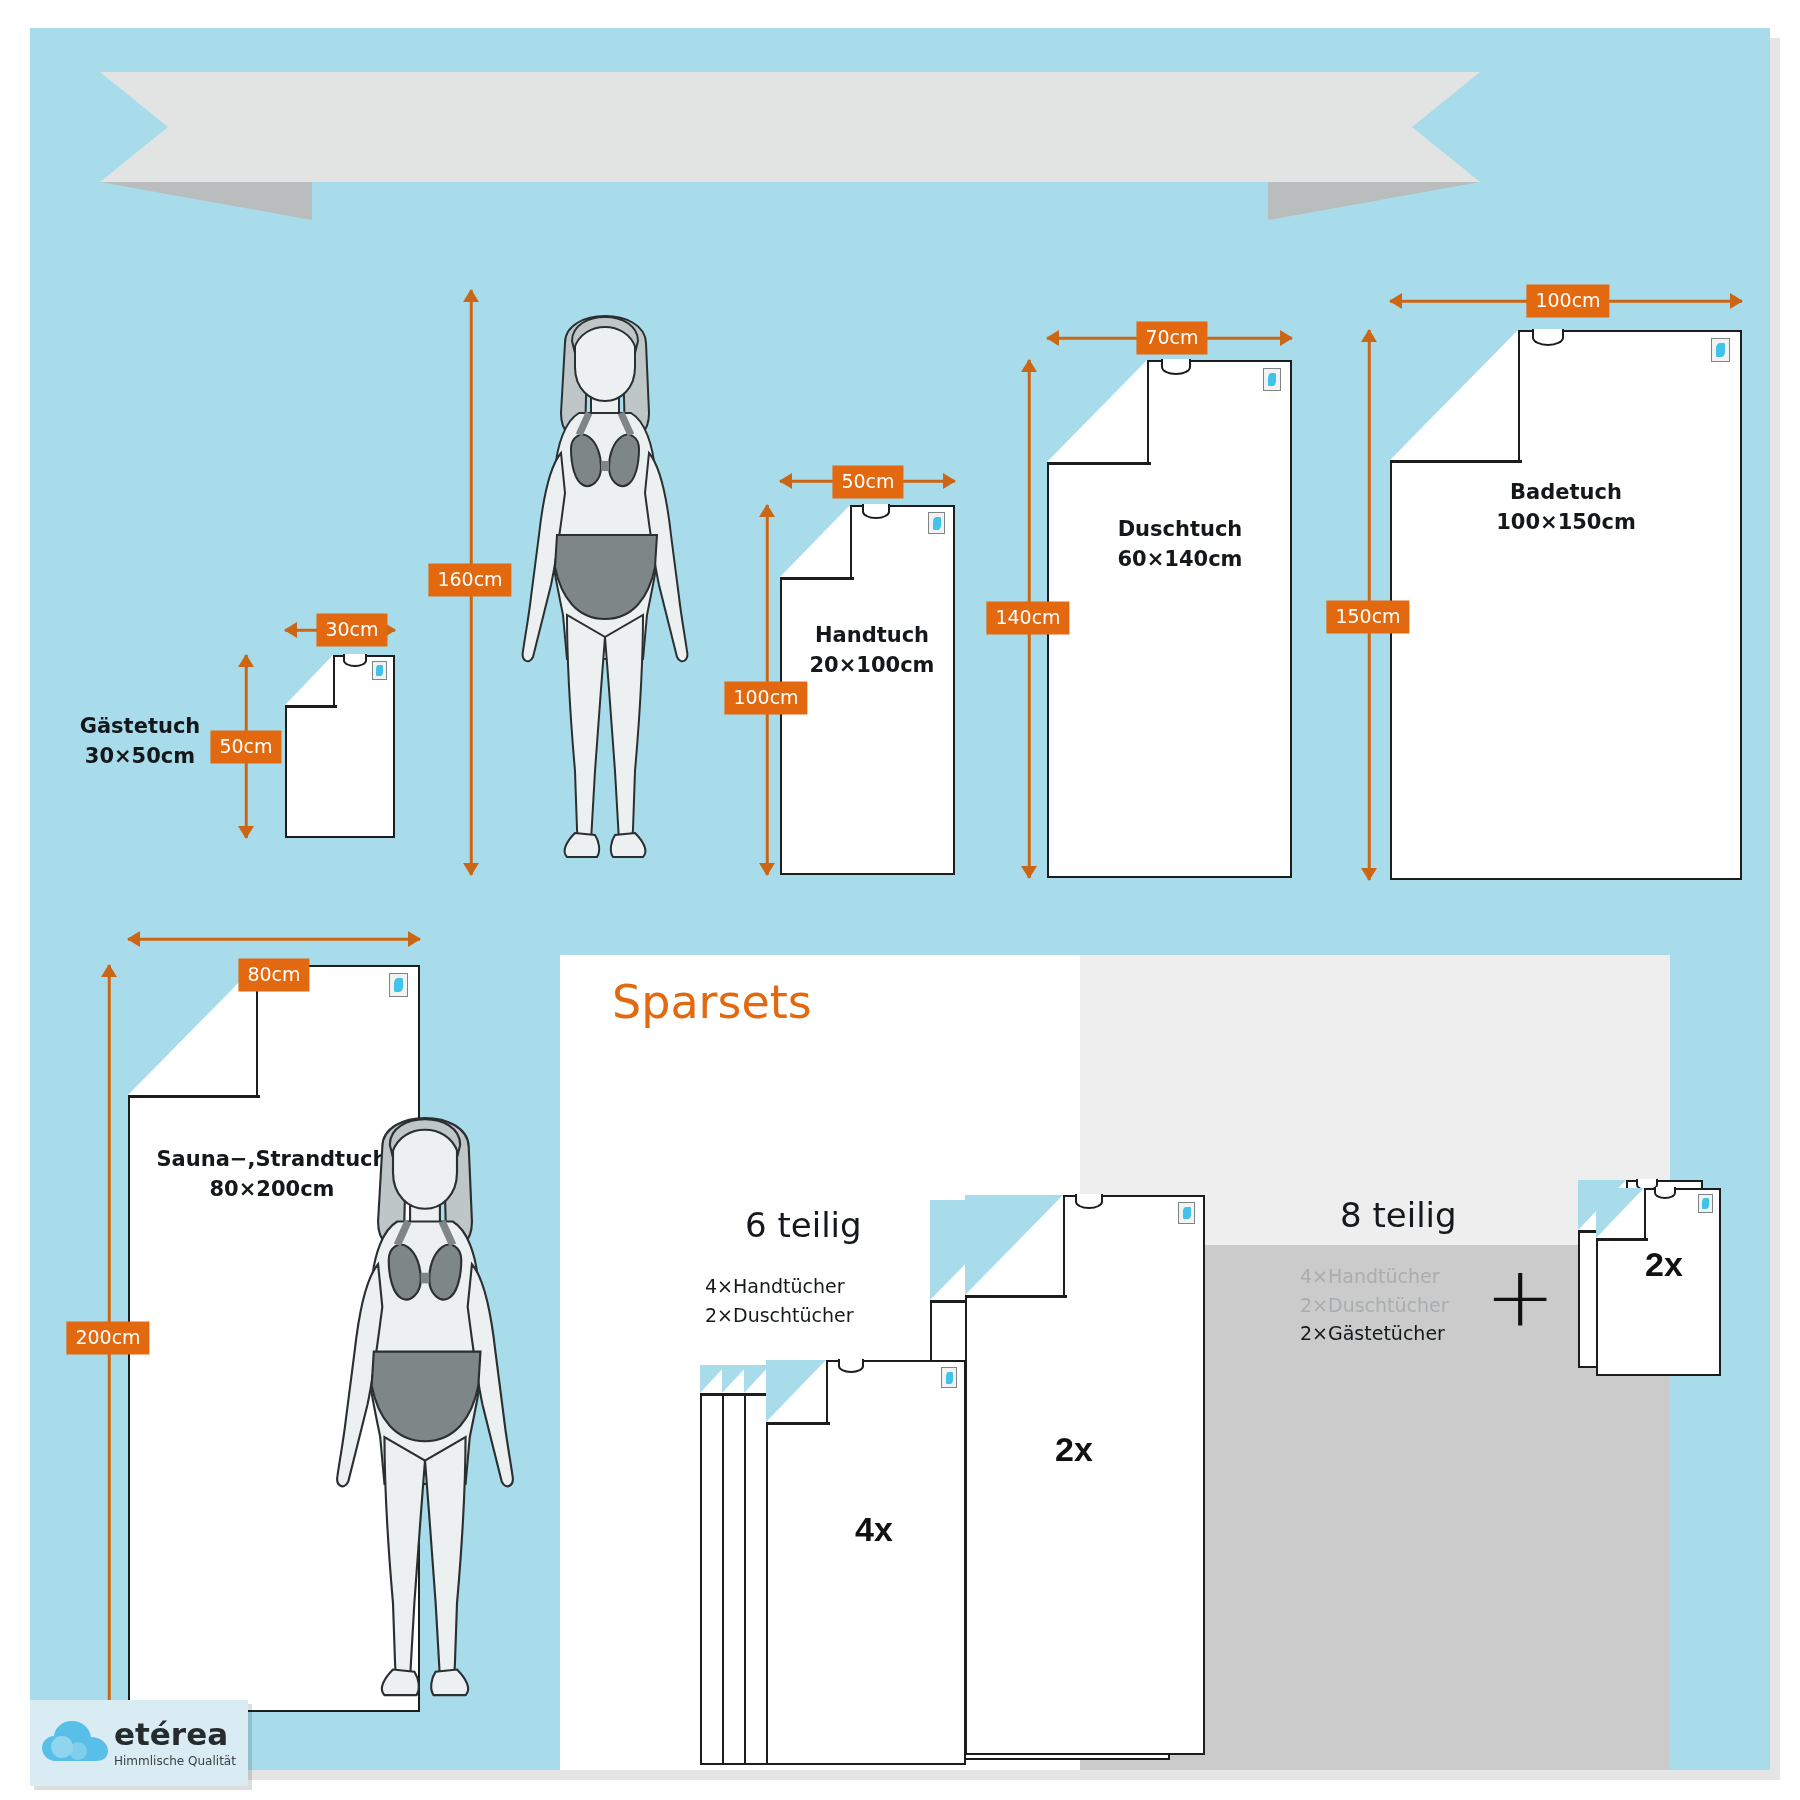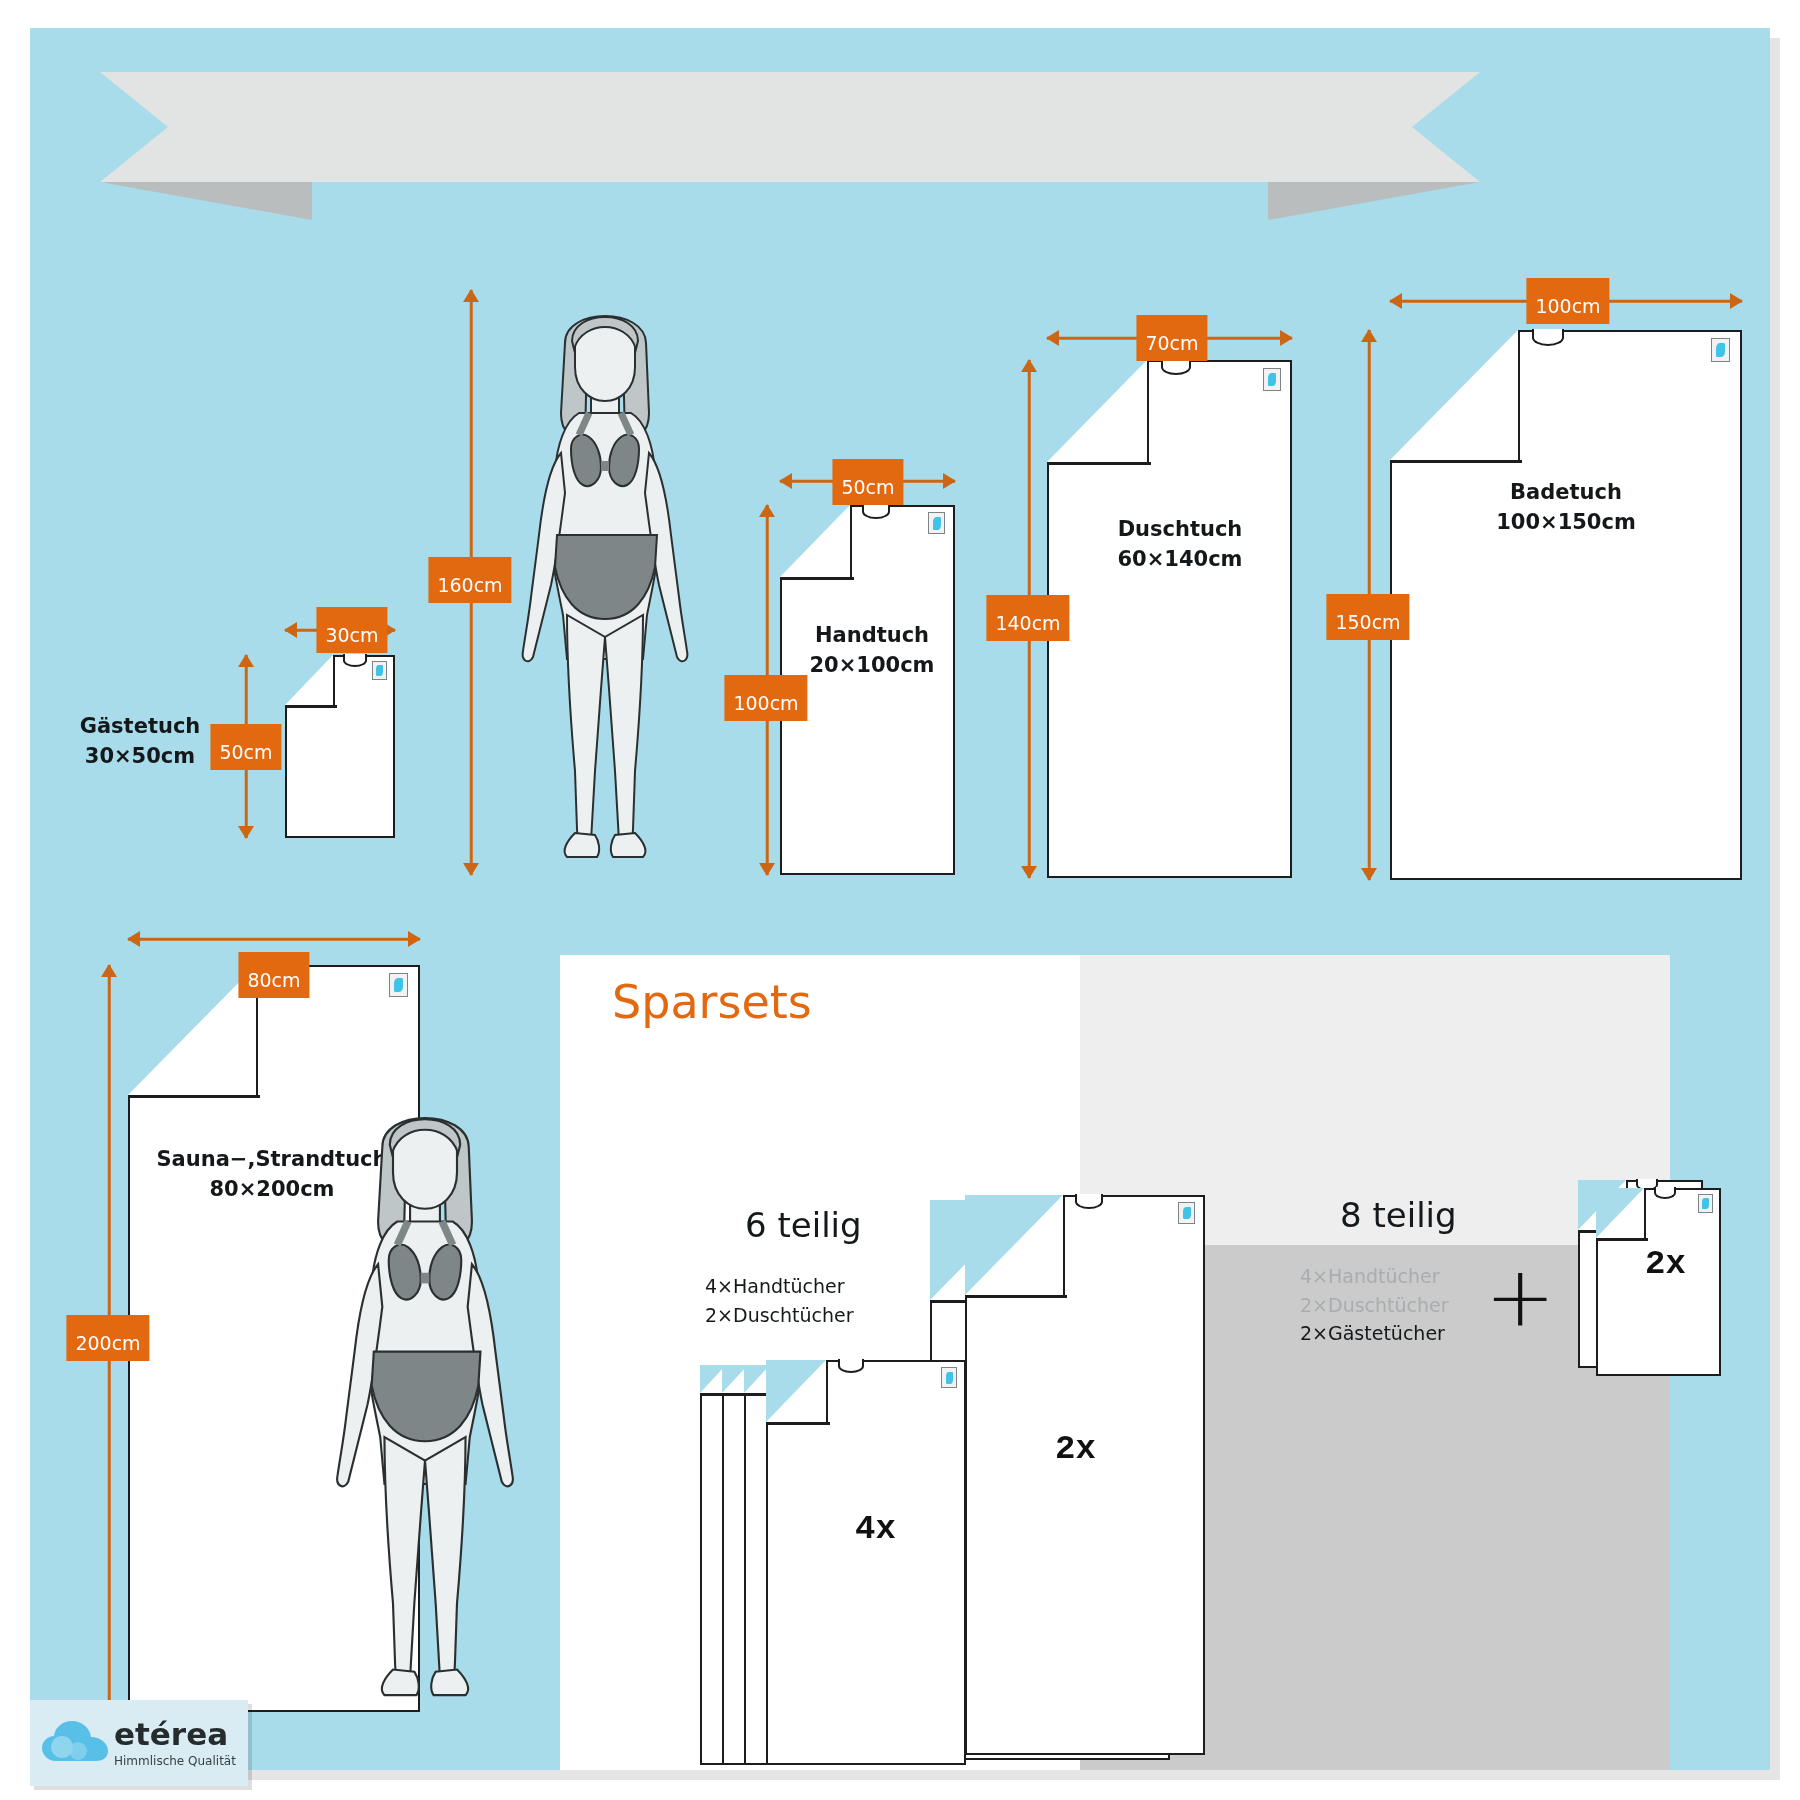--- a/index.html
+++ b/index.html
@@ -106,21 +106,21 @@
   .ah-up    { top: -1px; left: 50%; transform: translateX(-50%);
               border-left: 8px solid transparent; border-right: 8px solid transparent;
               border-bottom: 13px solid #cc6615; }
   .ah-down  { bottom: -1px; left: 50%; transform: translateX(-50%);
               border-left: 8px solid transparent; border-right: 8px solid transparent;
               border-top: 13px solid #cc6615; }
   .dim-badge {
     position: absolute;
     background: #e2690f; color: #ffffff;
     font-size: 19px; font-weight: 400; line-height: 1;
-    padding: 19px 9px 8px;
+    padding: 6px 9px 8px;
     font-family: "DejaVu Sans", sans-serif;
     white-space: nowrap;
     transform: translate(-50%, -50%);
     text-align: center;
   }
 
   
   .caption {
     position: absolute;
     text-align: center;
@@ -161,21 +161,21 @@
     margin-left: 40px;
   }
   .set-list {
     position: absolute;
     font-size: 19px; line-height: 1.5; color: #15191b;
     font-family: "DejaVu Sans", sans-serif;
   }
   .set-list .muted { color: #a9adaf; }
   .qty {
     position: absolute; font-size: 34px; font-weight: bold; color: #111;
-    font-family: Liberation Mono, monospace;
+    font-family: Liberation Sans, sans-serif;
   }
   .plus-sign {
     position: absolute; font-size: 84px; color: #111; font-weight: 300;
     line-height: 1; font-family: "DejaVu Sans", sans-serif;
   }
 
   
   .logo-box {
     position: absolute; left: 30px; top: 1700px;
     width: 218px; height: 86px;

